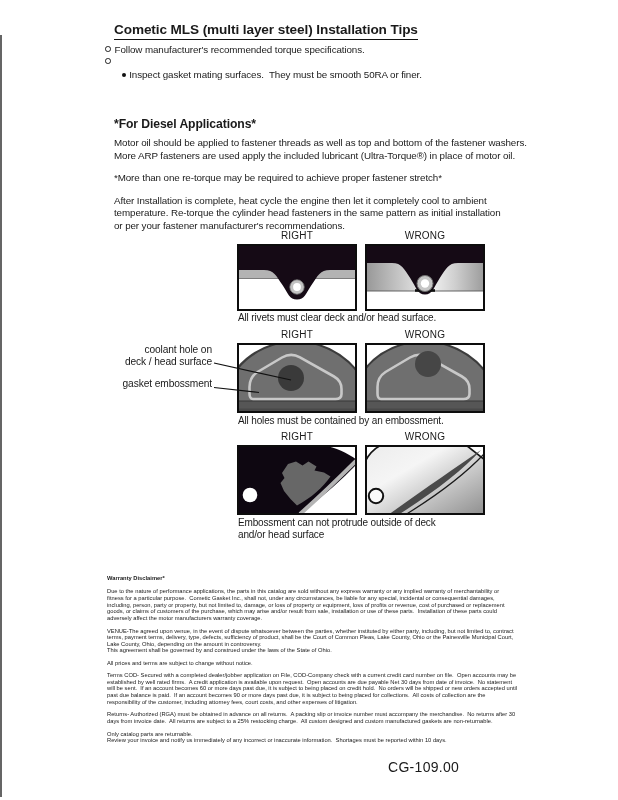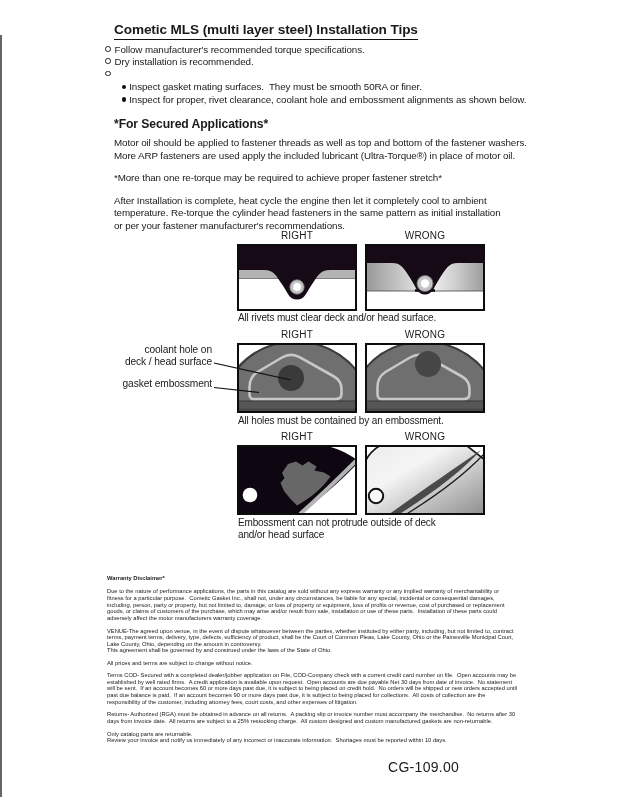--- a/index.html
+++ b/index.html
@@ -43,28 +43,26 @@
 </head>
 <body>
 
 <div class="page">
   <div class="scan-line"></div>
 
   <div class="title">Cometic MLS (multi layer steel) Installation Tips</div>
 
   <div class="bullets">
     <div class="b-row"><span class="o-marker"></span><span>Follow manufacturer's recommended torque specifications.</span></div>
-    <div class="b-row"><span class="o-marker"></span><span>Dry installation is recommended.</span></div>
     <div class="b-row"><span class="o-marker"></span></div>
     <div class="b-row sub"><span class="f-marker"></span><span>Inspect gasket mating surfaces.  They must be smooth 50RA or finer.</span></div>
-    <div class="b-row sub"><span class="f-marker"></span><span>Inspect for proper, rivet clearance, coolant hole and embossment alignments as shown below.</span></div>
   </div>
 
   <div class="diesel">
-    <h2>*For Secured Applications*</h2>
+    <h2>*For Diesel Applications*</h2>
     <p>Motor oil should be applied to fastener threads as well as top and bottom of the fastener washers.
 More ARP fasteners are used apply the included lubricant (Ultra-Torque®) in place of motor oil.</p>
     <p>*More than one re-torque may be required to achieve proper fastener stretch*</p>
     <p>After Installation is complete, heat cycle the engine then let it completely cool to ambient
 temperature. Re-torque the cylinder head fasteners in the same pattern as initial installation
 or per your fastener manufacturer's recommendations.</p>
   </div>
 
   <div class="fig-label" style="left:242px;top:230px;">RIGHT</div>
   <div class="fig-label" style="left:370px;top:230px;">WRONG</div>

